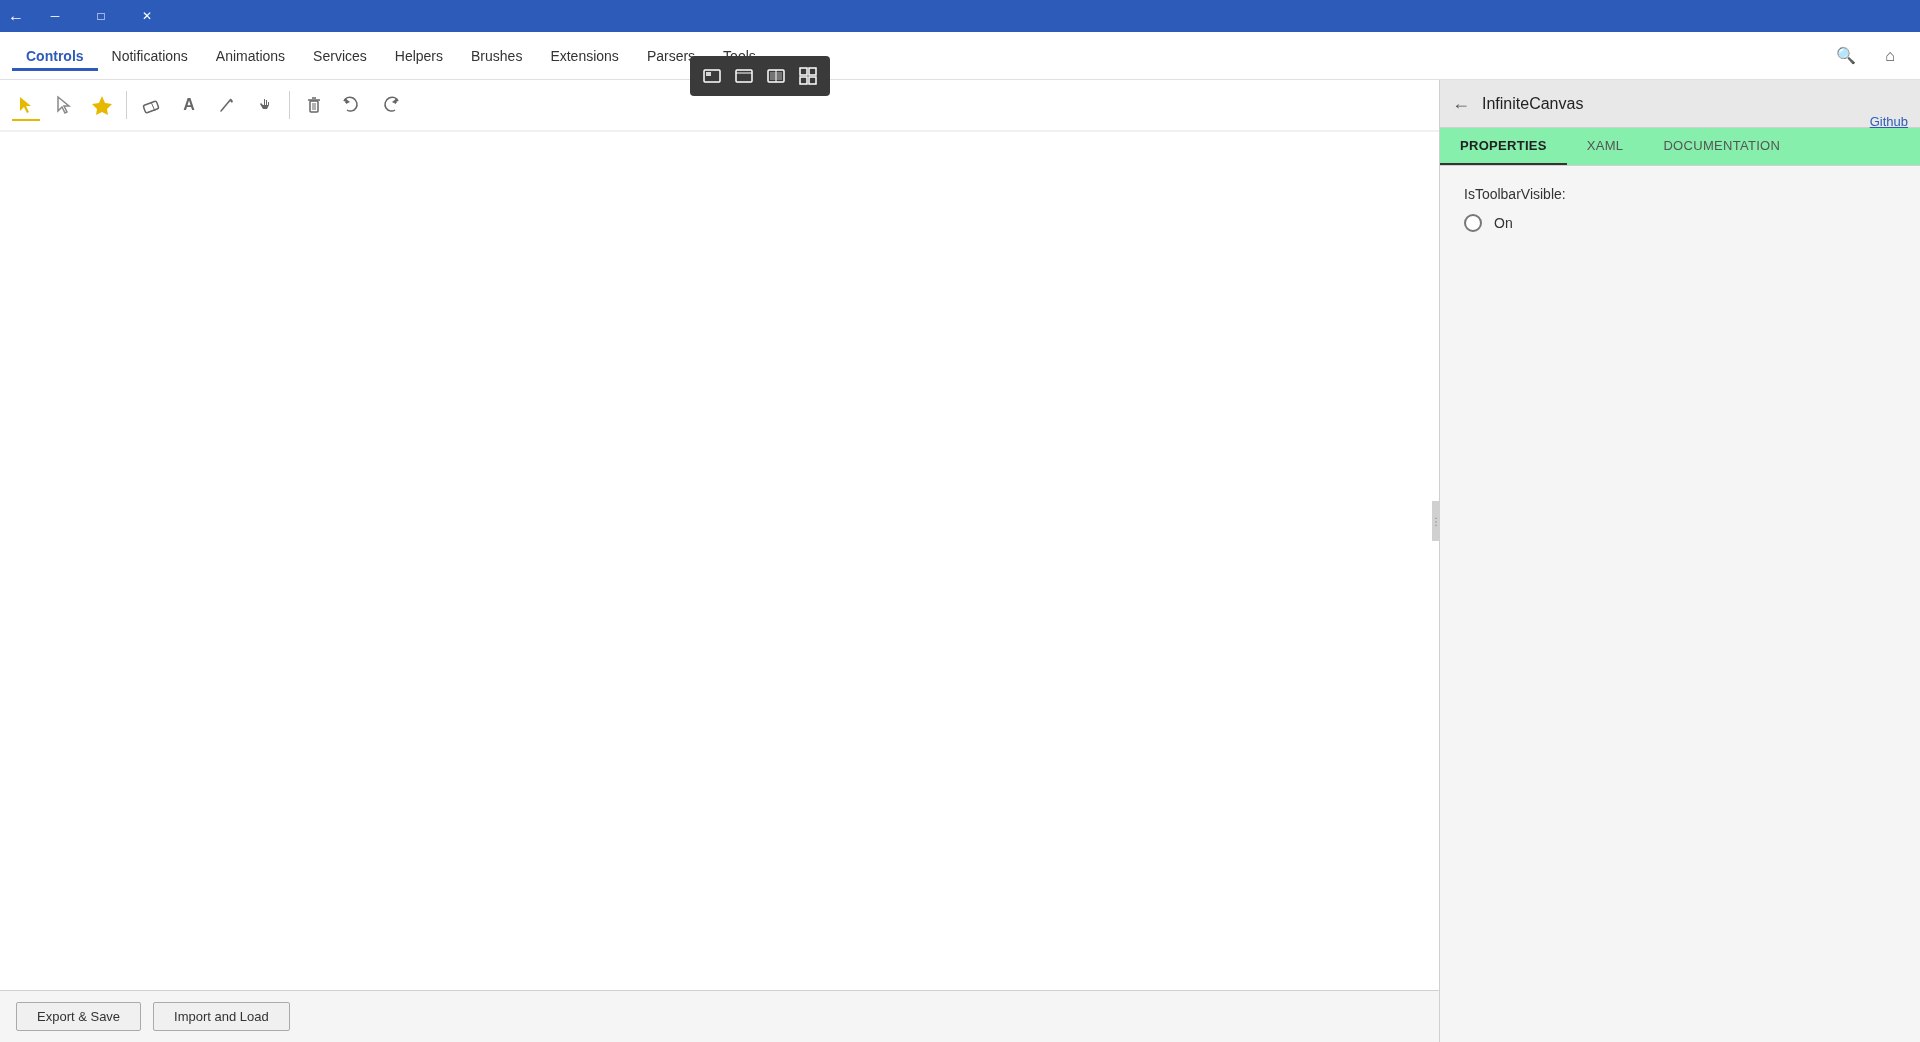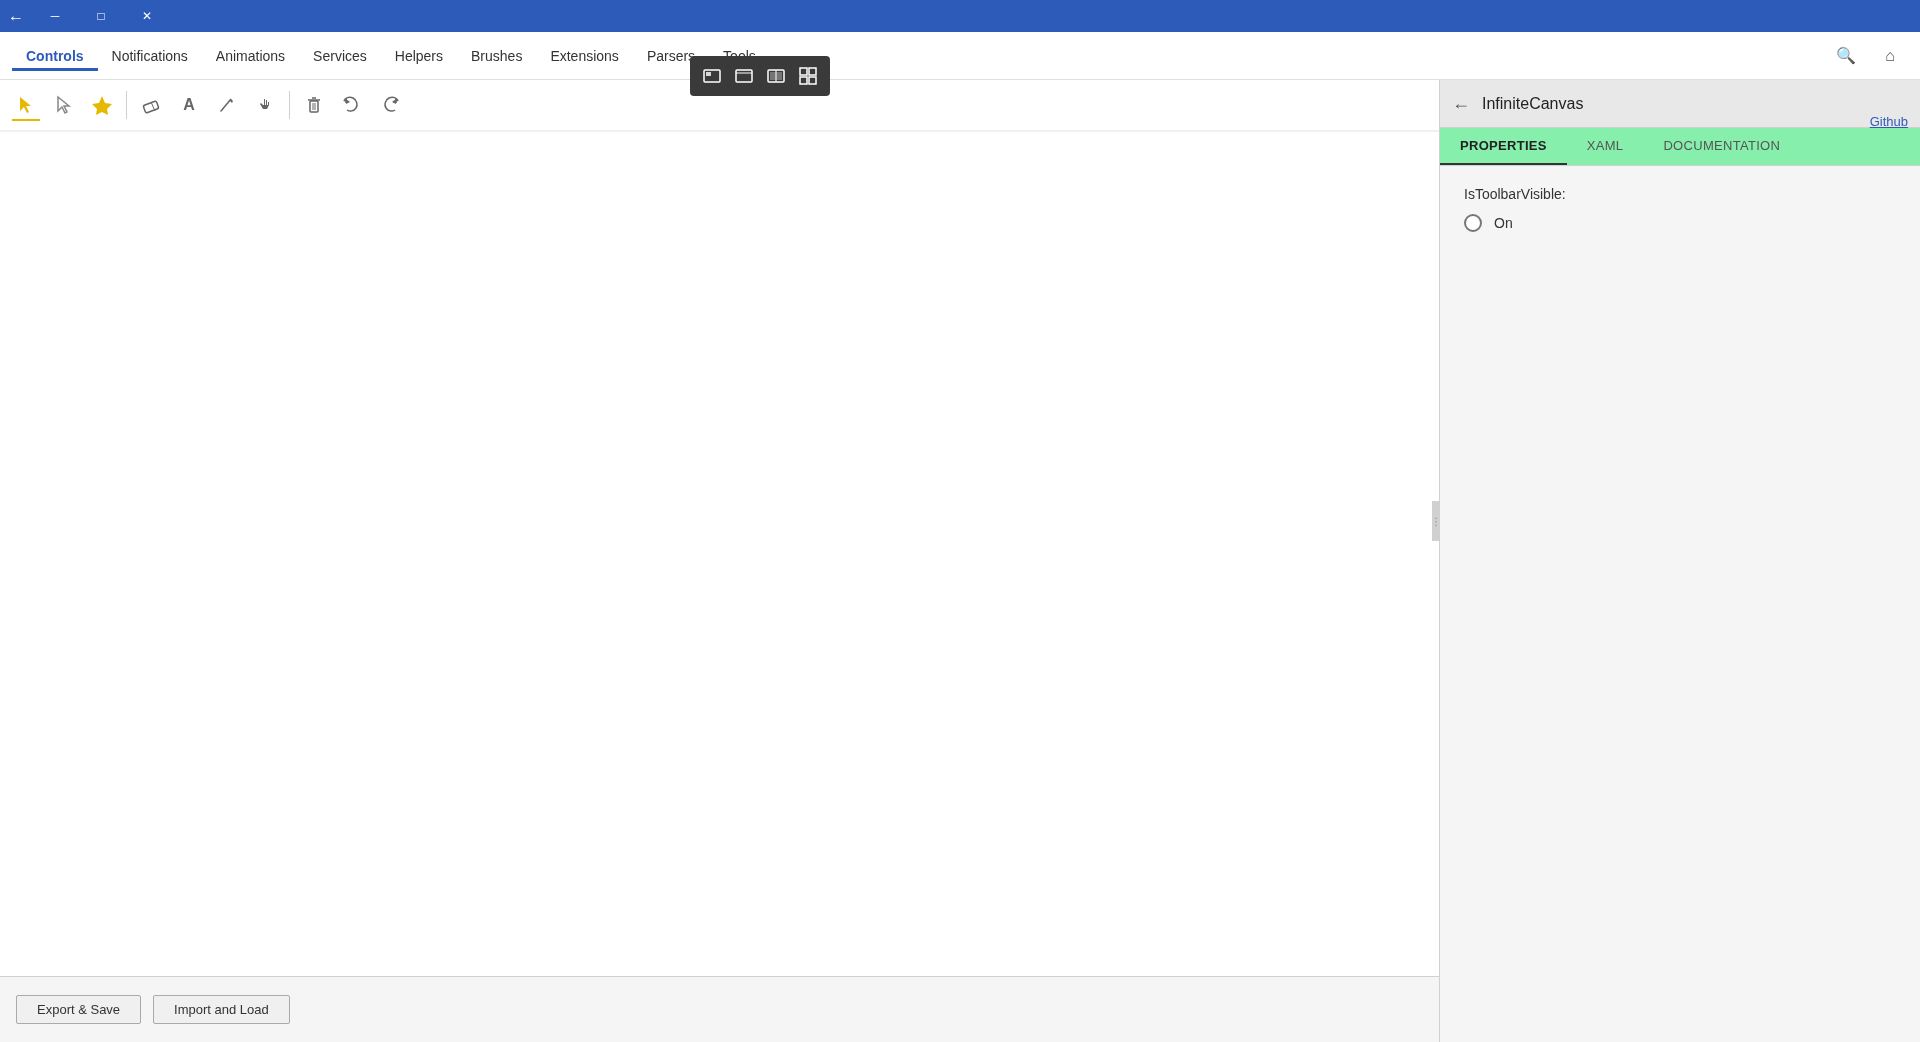--- a/index.html
+++ b/index.html
@@ -172,21 +172,21 @@
     
     .canvas-content {
       flex: 1;
       background: white;
       position: relative;
       cursor: default;
     }
 
     
     .bottom-bar {
-      height: 66px;
+      height: 52px;
       background: #f5f5f5;
       border-top: 1px solid #d0d0d0;
       display: flex;
       align-items: center;
       padding: 0 16px;
       gap: 12px;
     }
     .bottom-btn {
       padding: 6px 20px;
       border: 1px solid #aaa;

